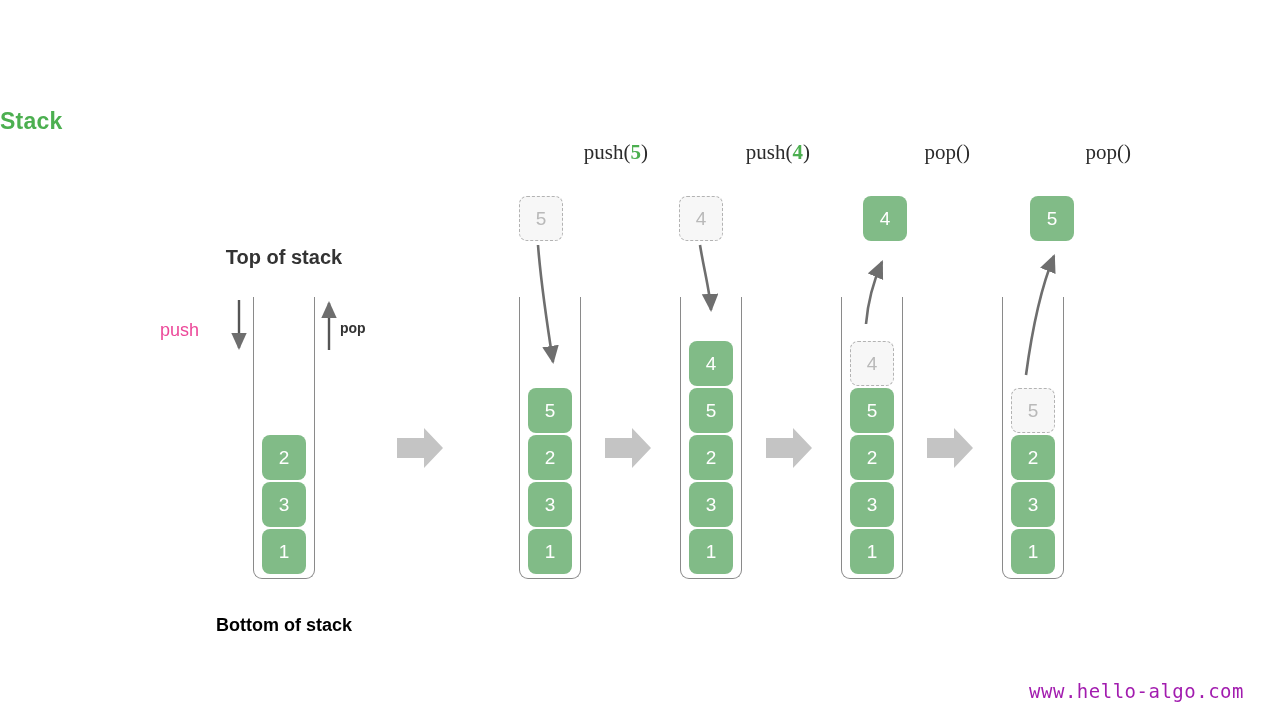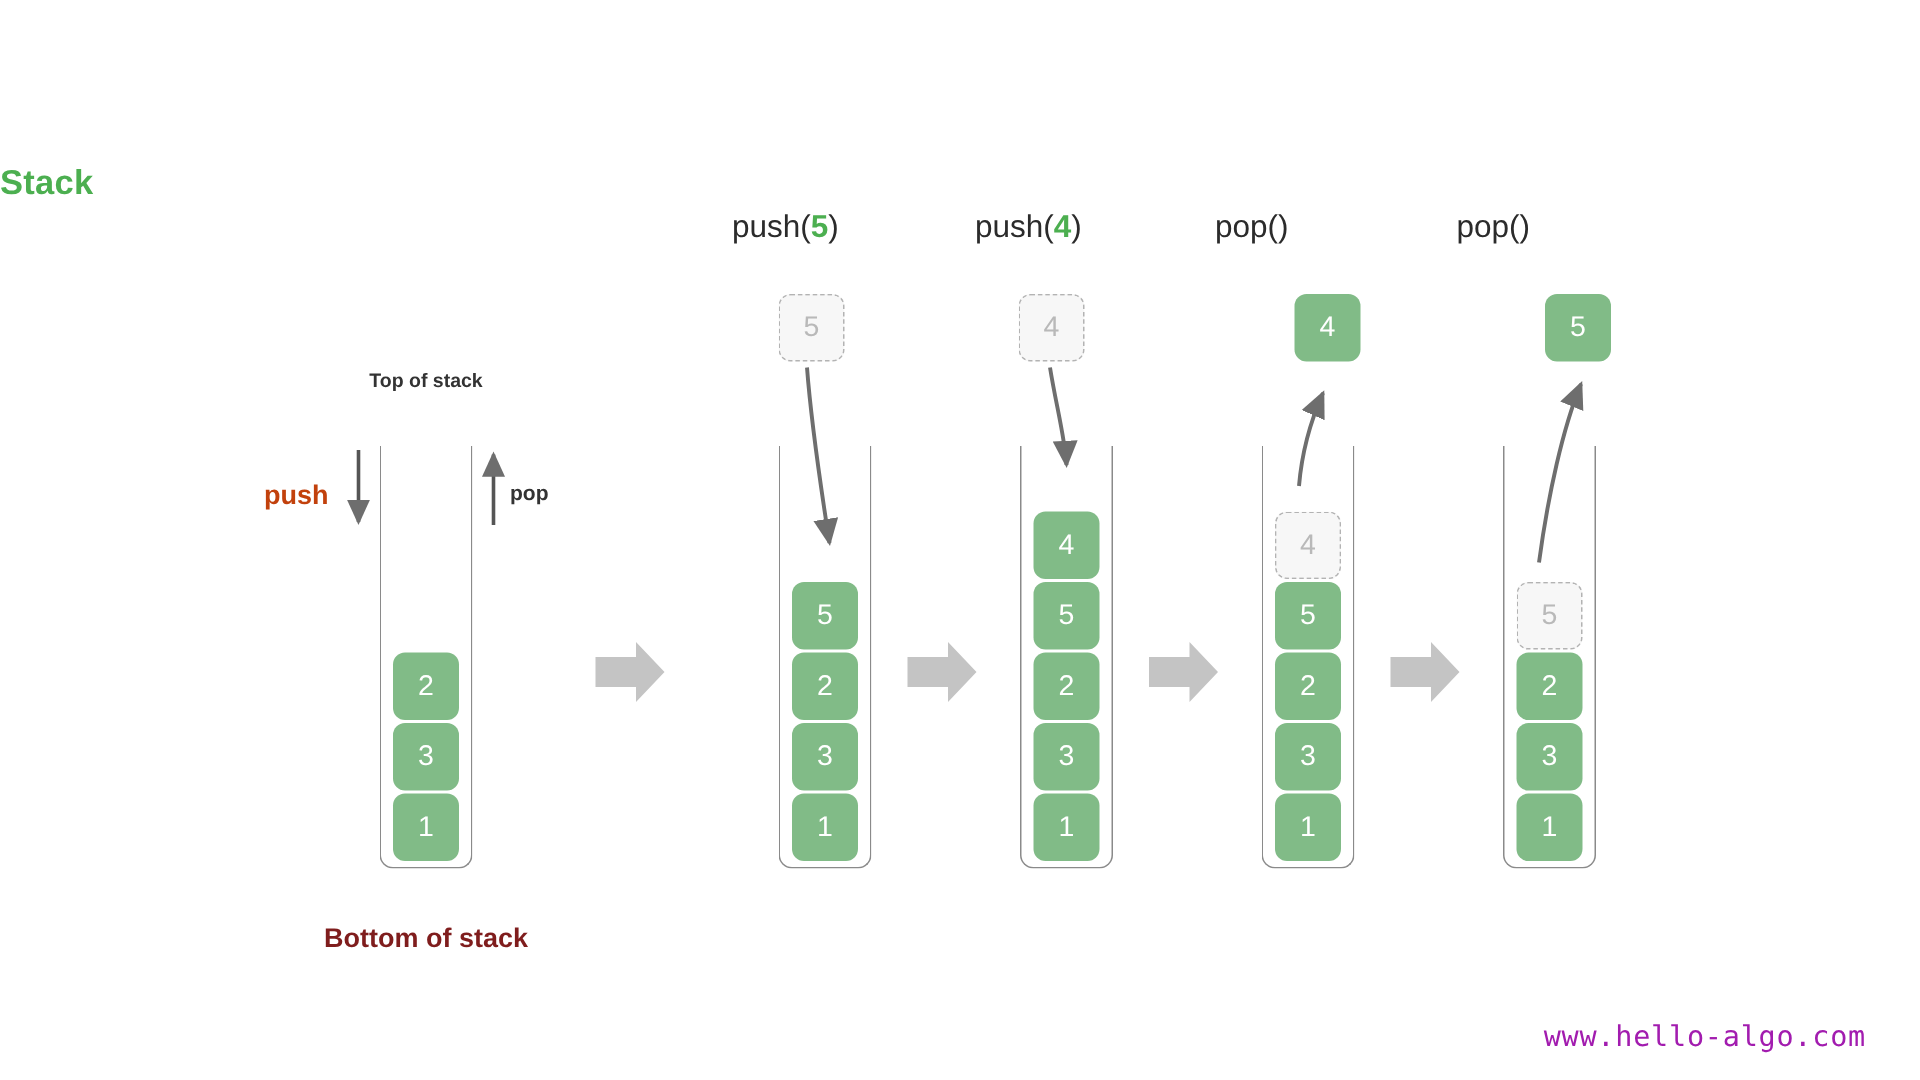--- a/index.html
+++ b/index.html
@@ -29,54 +29,54 @@
     font-size: 23px;
     font-weight: bold;
     color: #4CAF50;
     letter-spacing: 0.2px;
   }
   .top-label {
     position: absolute;
     left: 0; top: 246px;
     width: 568px;
     text-align: center;
-    font-size: 13px;
+    font-size: 20px;
     font-weight: bold;
     color: #333333;
   }
   .bottom-label {
     position: absolute;
     left: 0; top: 615px;
     width: 568px;
     text-align: center;
     font-size: 18px;
     font-weight: bold;
-    color: #7f1d1d;
+    color: #000000;
   }
   .push-label {
     position: absolute;
-    left: 176px; top: 320px;
+    left: 160px; top: 320px;
     font-size: 18px;
-    font-weight: bold;
-    color: #c2410c;
+    font-weight: normal;
+    color: #ec4899;
   }
   .pop-label {
     position: absolute;
     left: 340px; top: 320px;
     font-size: 14px;
     font-weight: bold;
     color: #333333;
   }
 
   .op-header {
     position: absolute;
     top: 140px;
     width: 160px;
-    text-align: left;
-    font-family: Liberation Sans, sans-serif;
+    text-align: right;
+    font-family: Liberation Serif, serif;
     font-size: 21px;
     color: #2b2b2b;
     letter-spacing: 0px;
   }
   .op-header .arg { color: #4CAF50; font-weight: bold; }
 
   
   .stack-box {
     position: absolute;
     width: 62px;

